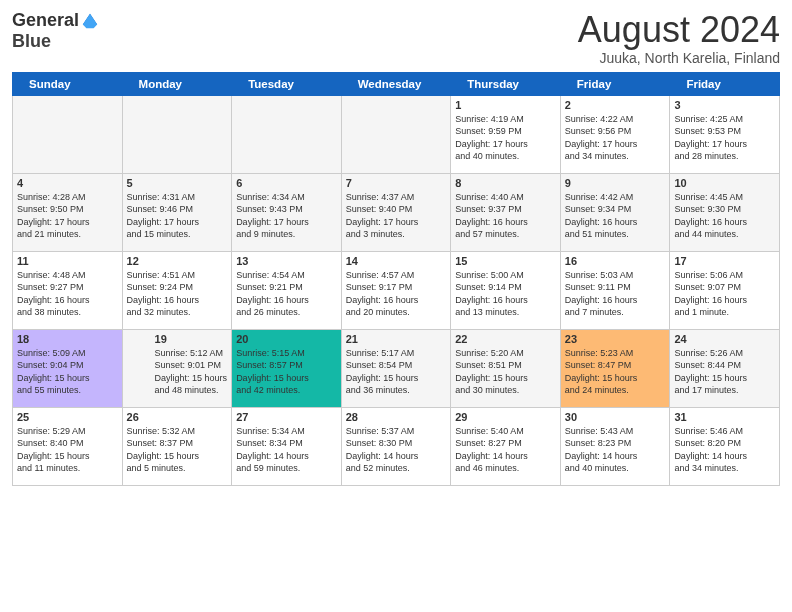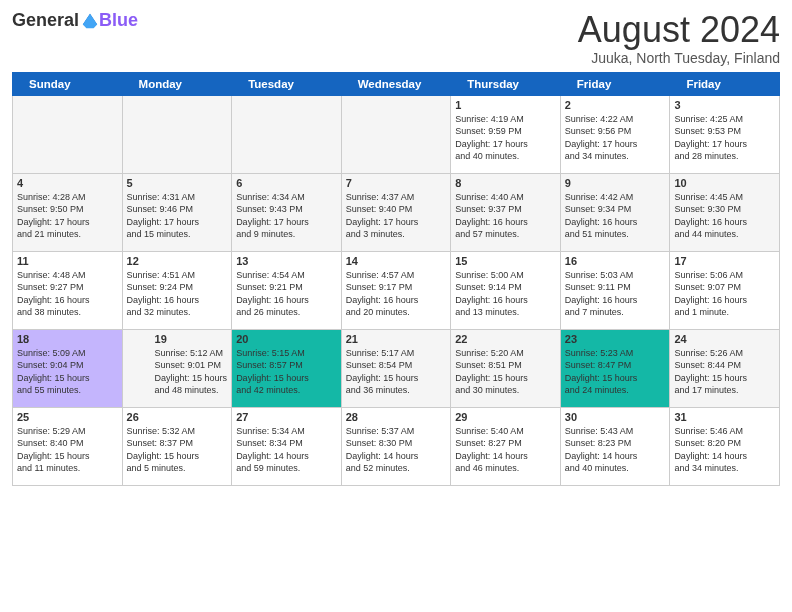--- a/index.html
+++ b/index.html
@@ -15,32 +15,32 @@
       padding: 10px 12px 8px 12px;
     }
     .header {
       display: flex;
       justify-content: space-between;
       align-items: flex-start;
       margin-bottom: 6px;
     }
     .logo {
       display: flex;
-      flex-direction: row;
+      flex-direction: column;
       align-items: flex-start;
     }
     .logo-text {
       display: flex;
       align-items: center;
       font-size: 18px;
       font-weight: bold;
       color: #333;
     }
     .logo-general { color: #333; font-weight: bold; }
-    .logo-blue { color: #8b5cf6; font-weight: bold; }
+    .logo-blue { color: #404040; font-weight: bold; }
     .logo-icon {
       width: 18px;
       height: 18px;
       margin-left: 2px;
     }
     .title-section {
       text-align: right;
     }
     .month-title {
       font-size: 36px;
@@ -120,21 +120,21 @@
           <polygon points="2,14 10,2 18,14" fill="#1565c0"></polygon>
           <polygon points="6,18 14,18 18,14 10,2 2,14" fill="#42a5f5"></polygon>
         </svg>
       </div>
       <div style="font-size:18px;font-weight:bold;">
         <span class="logo-blue">Blue</span>
       </div>
     </div>
     <div class="title-section">
       <div class="month-title">August 2024</div>
-      <div class="location">Juuka, North Tuesday, Finland</div>
+      <div class="location">Juuka, North Karelia, Finland</div>
     </div>
   </div>
 
   <table>
     <thead>
       <tr>
         <th>Sunday</th>
         <th>Monday</th>
         <th>Tuesday</th>
         <th>Wednesday</th>
@@ -236,21 +236,21 @@
             <div class="day-info">Sunrise: 5:15 AM<br>Sunset: 8:57 PM<br>Daylight: 15 hours<br>and 42 minutes.</div>
           </td>
           <td style="background: rgb(245, 245, 245);">
             <span class="day-number">21</span>
             <div class="day-info">Sunrise: 5:17 AM<br>Sunset: 8:54 PM<br>Daylight: 15 hours<br>and 36 minutes.</div>
           </td>
           <td style="background: rgb(245, 245, 245);">
             <span class="day-number">22</span>
             <div class="day-info">Sunrise: 5:20 AM<br>Sunset: 8:51 PM<br>Daylight: 15 hours<br>and 30 minutes.</div>
           </td>
-          <td style="background: #14b8a6; margin-top: 34px;">
+          <td style="background: #fdba74; margin-top: 34px;">
             <span class="day-number">23</span>
             <div class="day-info">Sunrise: 5:23 AM<br>Sunset: 8:47 PM<br>Daylight: 15 hours<br>and 24 minutes.</div>
           </td>
           <td style="background: rgb(245, 245, 245);">
             <span class="day-number">24</span>
             <div class="day-info">Sunrise: 5:26 AM<br>Sunset: 8:44 PM<br>Daylight: 15 hours<br>and 17 minutes.</div>
           </td>
         </tr>
         <tr>
           <td>

